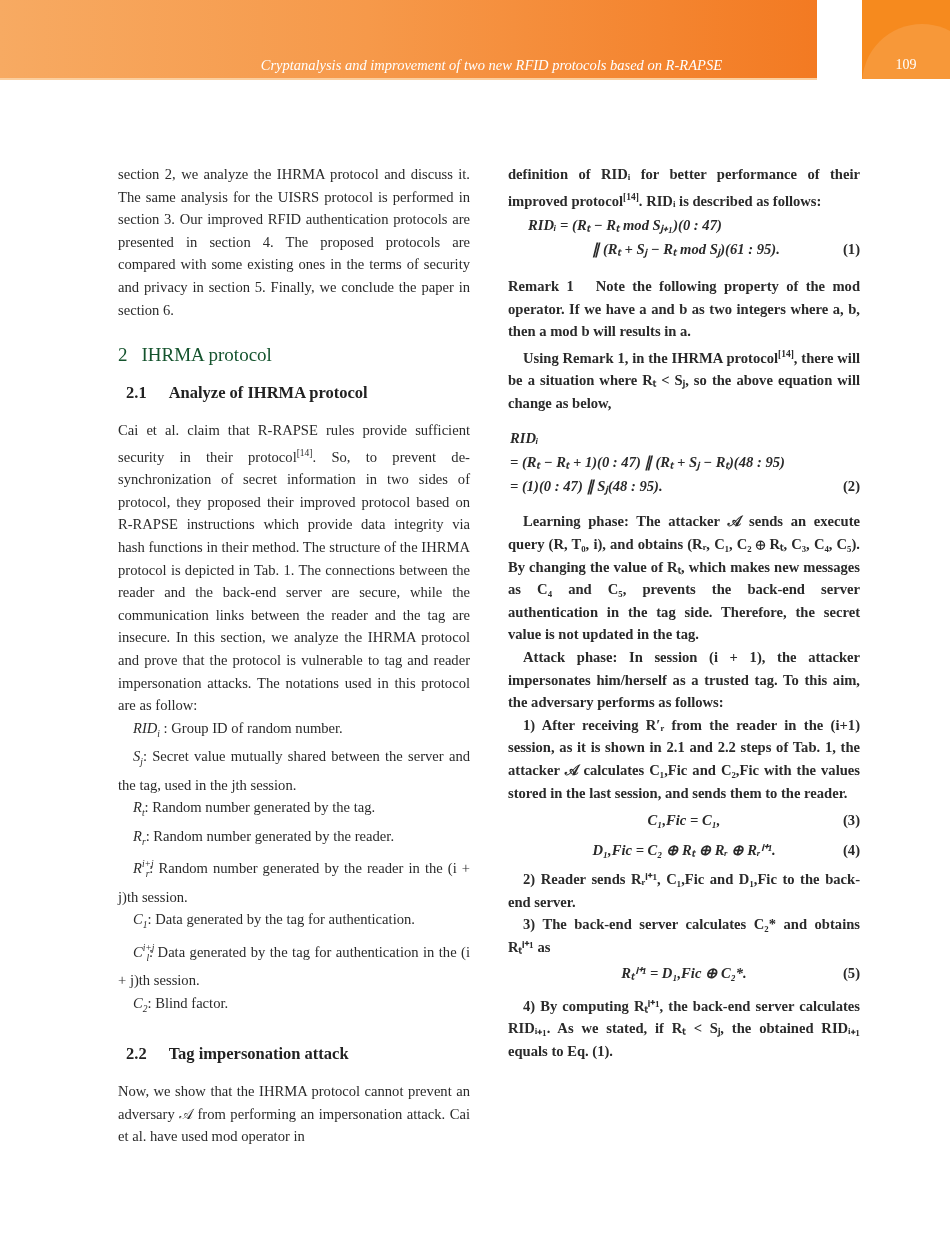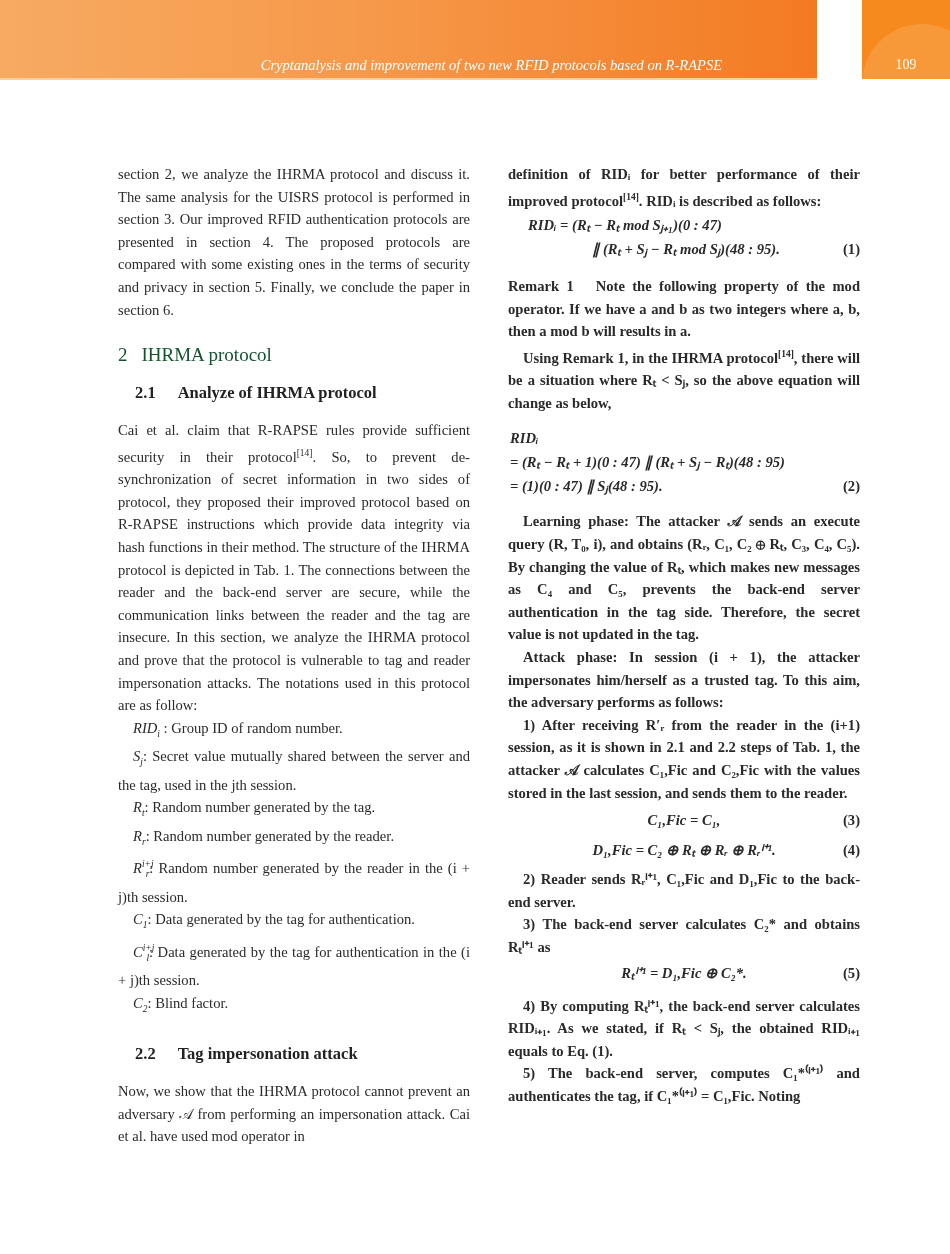--- a/index.html
+++ b/index.html
@@ -17,21 +17,21 @@
                  font-family:"Liberation Serif",serif; font-size:14px; color:#fff; }
 
   .col { position:absolute; top:163px; width:352px; font-family:"Liberation Serif",serif;
          font-size:14.6px; line-height:22.6px; color:#2a2a2a; text-align:justify; }
   .col.left { left:118px; }
   .col.right { left:508px;font-weight:bold; }
   .p { margin:0; }
   .ind { text-indent:15px; }
   .sec { font-size:19px; color:#14532d; margin:22px 0 12px 0; line-height:24px; }
   .sec .num { margin-right:14px; }
-  .sub { font-weight:bold; font-size:16.5px; margin:14px 0 14px 17px; line-height:24px; color:#222; }
+  .sub { font-weight:bold; font-size:16.5px; margin:14px 0 14px 8px; line-height:24px; color:#222; }
   .sub .num { margin-right:22px; }
   .m { font-style:italic; }
   sup, sub.s { font-size:9.5px; }
   .eq { position:relative; line-height:24px; margin:8px 0; }
   .eqno { position:absolute; right:0; }
   .center { text-align:center; }
 </style>
 </head>
 <body>
 
@@ -70,21 +70,21 @@
     <span class="num">2.2</span><span>Tag impersonation attack</span>
   </div>
   <p class="p">Now, we show that the IHRMA protocol cannot prevent an adversary 𝒜 from performing an impersonation attack. Cai et al. have used mod operator in</p>
 </div>
 
 <div class="col right">
   <p class="p"><span>definition of RIDᵢ for better performance of their improved protocol</span><sup>[14]</sup><span>. RIDᵢ is described as follows:</span></p>
 
   <div class="eq" style="margin-top:1px;padding-left:20px">
     <div class="m">RIDᵢ = (Rₜ − Rₜ mod Sⱼ₊₁)(0 : 47)</div>
-    <div style="padding-left:64px" class="m">∥ (Rₜ + Sⱼ − Rₜ mod Sⱼ)(48 : 95).</div>
+    <div style="padding-left:64px" class="m">∥ (Rₜ + Sⱼ − Rₜ mod Sⱼ)(61 : 95).</div>
     <span class="eqno" style="bottom:0">(1)</span>
   </div>
 
   <p class="p" style="margin-top:14px"><b>Remark 1</b>&nbsp;&nbsp;&nbsp;<span>Note the following property of the mod operator. If we have a and b as two integers where a, b, then a mod b will results in a.</span></p>
 
   <p class="p ind"><span>Using Remark 1, in the IHRMA protocol</span><sup>[14]</sup><span>, there will be a situation where Rₜ &lt; Sⱼ, so the above equation will change as below,</span></p>
 
   <div class="eq" style="margin-top:12px;padding-left:2px">
     <div class="m">RIDᵢ</div>
     <div class="m">= (Rₜ − Rₜ + 1)(0 : 47) ∥ (Rₜ + Sⱼ − Rₜ)(48 : 95)</div>
@@ -107,14 +107,13 @@
 
   <p class="p ind">2) Reader sends Rᵣⁱ⁺¹, C₁,Fic and D₁,Fic to the back-end server.</p>
   <p class="p ind">3) The back-end server calculates C₂* and obtains Rₜⁱ⁺¹ as</p>
 
   <div class="eq center" style="margin:2px 0 10px 0">
     <span class="m">Rₜⁱ⁺¹ = D₁,Fic ⊕ C₂*.</span>
     <span class="eqno">(5)</span>
   </div>
 
   <p class="p ind">4) By computing Rₜⁱ⁺¹, the back-end server calculates RIDᵢ₊₁. As we stated, if Rₜ &lt; Sⱼ, the obtained RIDᵢ₊₁ equals to Eq. (1).</p>
-  <p class="p ind">5) The back-end server, computes C₁*⁽ⁱ⁺¹⁾ and authenticates the tag, if C₁*⁽ⁱ⁺¹⁾ = C₁,Fic. Noting</p>
 </div>
 
 </body></html>

